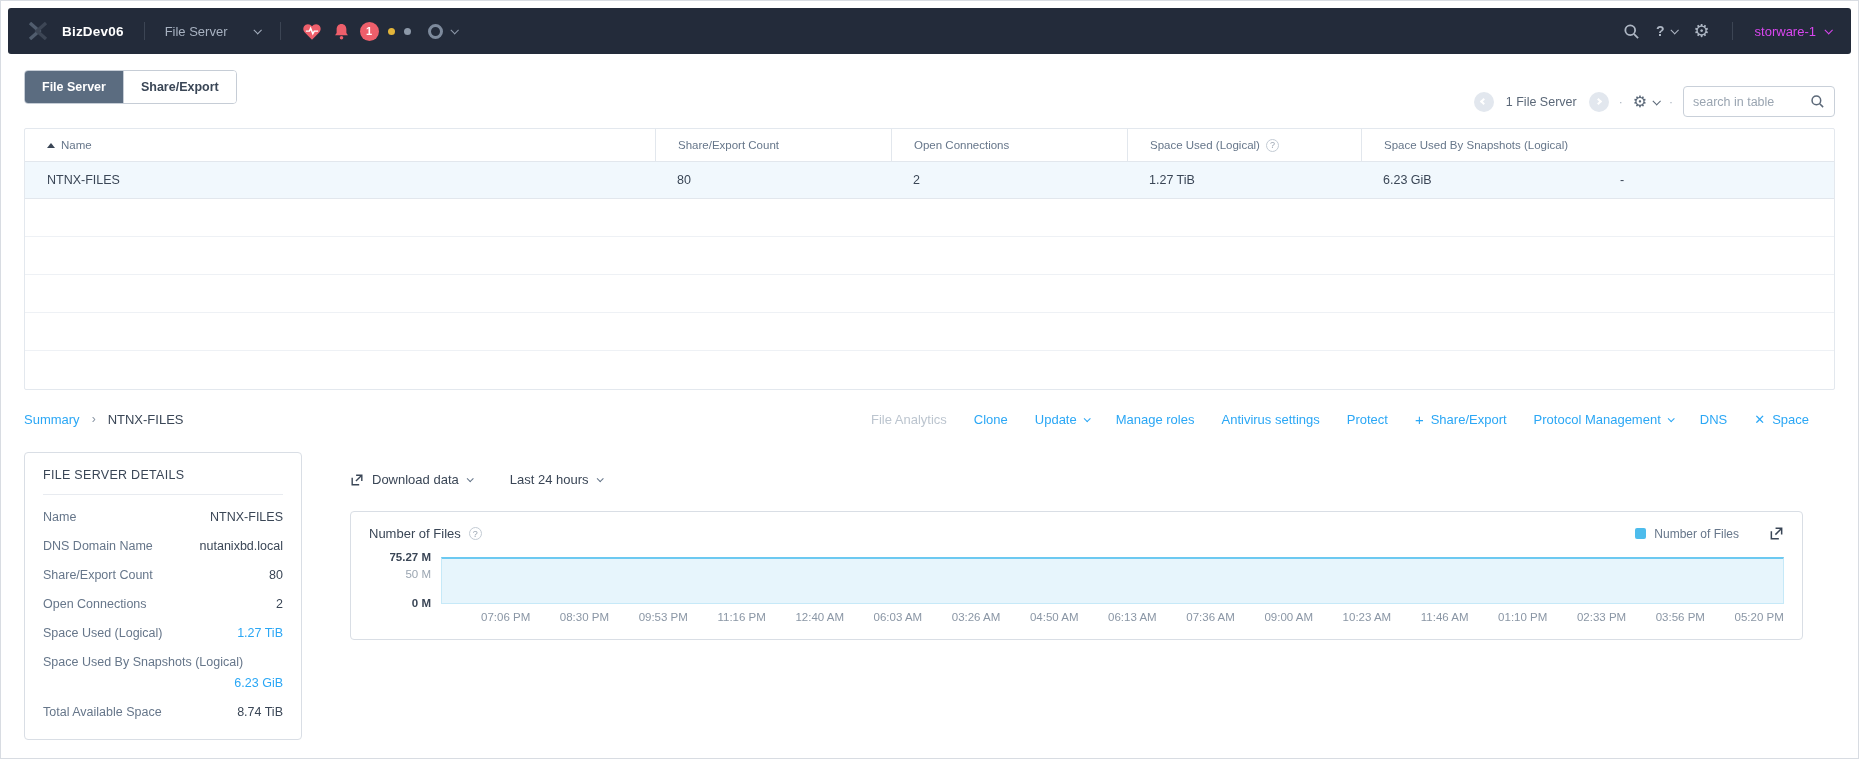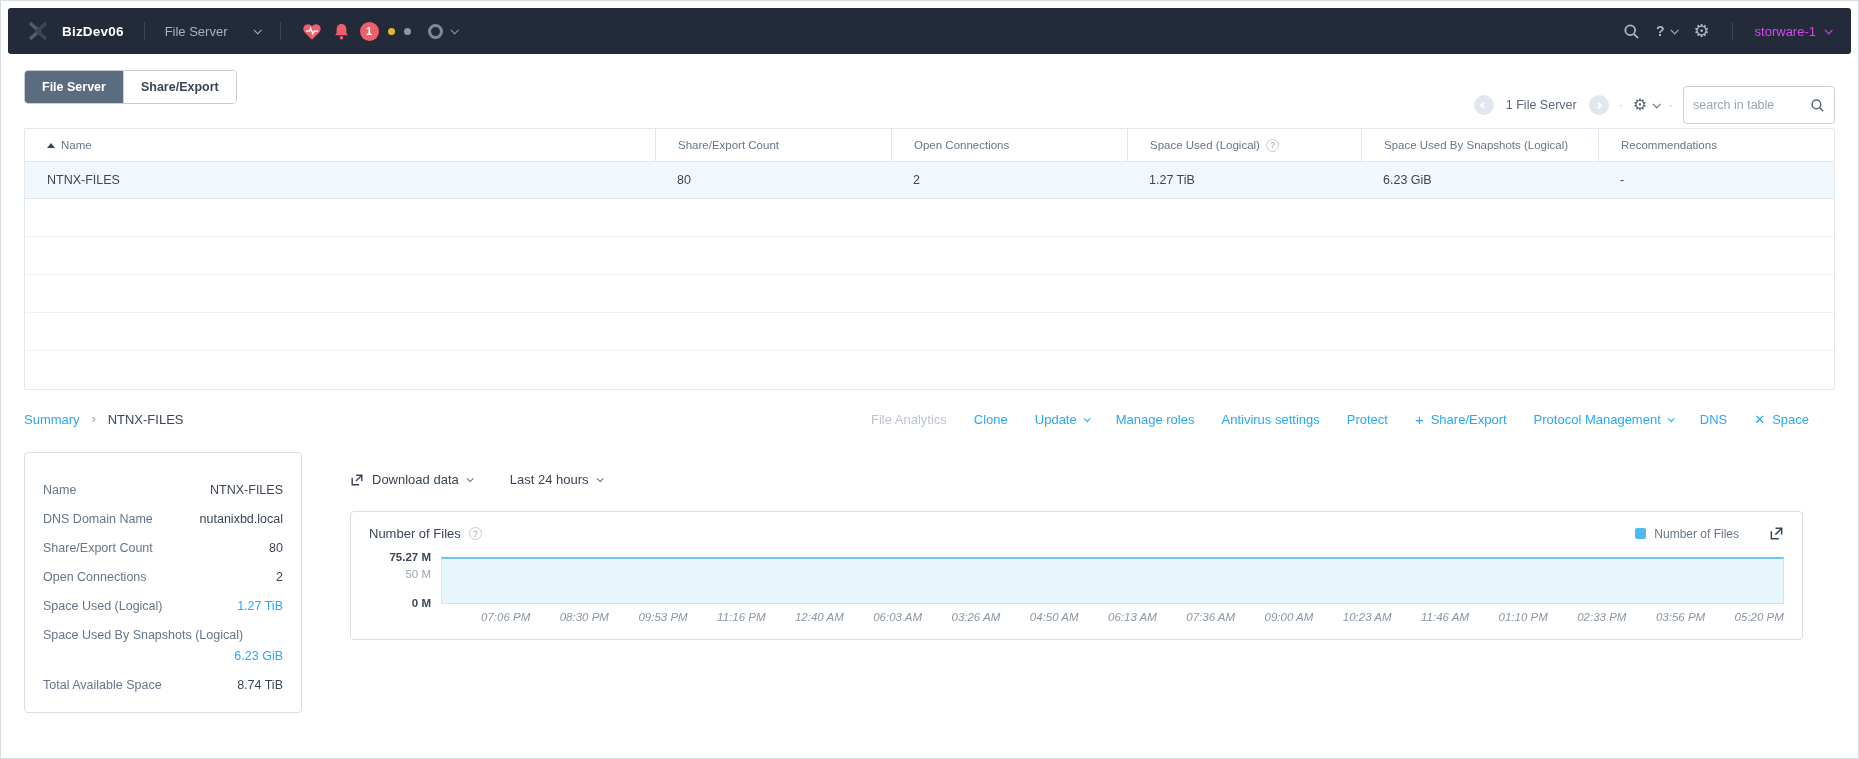--- a/index.html
+++ b/index.html
@@ -36,21 +36,21 @@
   .list-controls { position:absolute; right:0; top:16px; display:flex; align-items:center; gap:10px; }
   .pg-circle { width:20px; height:20px; border-radius:50%; background:#e2e7ee; display:flex; align-items:center; justify-content:center; color:#fff; }
   .pg-circle .chev { width:5px; height:5px; border-width:2px; }
   .chev-left { transform:rotate(135deg); }
   .chev-right { transform:rotate(-45deg); }
   .count-text { font-size:12.5px; color:#5b6878; margin:0 2px; }
   .tiny-dot { color:#aab3bf; font-size:12px; }
   .table-gear { color:#5b6878; display:flex; align-items:center; gap:6px; }
   .table-gear .gear { color:#5b6878; font-size:16px; }
   .table-gear .chev { color:#5b6878; }
-  .search-box { width:152px; height:38px; border:1px solid #c9d0d9; border-radius:4px; background:#fff; display:flex; align-items:center; padding:0 9px; gap:6px; }
+  .search-box { width:152px; height:31px; border:1px solid #c9d0d9; border-radius:4px; background:#fff; display:flex; align-items:center; padding:0 9px; gap:6px; }
   .search-box input { border:none; outline:none; flex:1; font-size:12.5px; color:#3a4656; font-family:inherit; min-width:0; }
   .search-box input::placeholder { color:#9aa5b1; }
 
   
   .fs-table { margin-top:24px; border:1px solid #e3e8ee; border-radius:2px; }
   .t-row { display:flex; }
   .t-cell { padding:0 16px 0 22px; display:flex; align-items:center; gap:6px; overflow:hidden; white-space:nowrap; }
   .c0{width:630px;} .c1{width:236px;} .c2{width:236px;} .c3{width:234px;} .c4{width:237px;} .c5{flex:1;}
   .t-head { height:33px; border-bottom:1px solid #e2e7ed; }
   .t-head .t-cell { font-size:11.5px; color:#66768a; }
@@ -102,21 +102,21 @@
   .legend-sq { width:11px; height:11px; border-radius:2px; background:#4dbcec; }
   .expand-btn { margin-left:22px; cursor:pointer; display:flex; }
   .chart-area { margin-top:16px; display:flex; }
   .y-axis { width:72px; flex:none; position:relative; height:47px; font-size:11.5px; text-align:right; }
   .y-tick { position:absolute; right:10px; white-space:nowrap;margin-left:12px; }
   .y-max { top:-6px; color:#3a4656; font-weight:bold; }
   .y-mid { top:11px; color:#9aa5b1; }
   .y-min { bottom:-5px; color:#3a4656; font-weight:bold; }
   .plot { flex:1; height:47px; background:#e7f5fc; border:1px solid #c6e9f8; border-top:2px solid #6cc9f1; }
   .x-axis { margin:7px 0 0 112px; display:flex; justify-content:space-between; font-size:11.5px; color:#8a96a5; }
-  .x-axis span { white-space:nowrap;font-style:italic; }
+  .x-axis span { white-space:nowrap; }
 
   svg { display:block; }
 </style>
 </head>
 <body>
 
 <div class="frame">
 
   <div class="navbar">
     <div class="nav-left">
@@ -217,23 +217,20 @@
           </div>
         <div class="t-cell c2">
             <span>Open Connections</span>
           </div>
         <div class="t-cell c3">
             <span>Space Used (Logical)</span>
             <span class="qmark">?</span>
           </div>
         <div class="t-cell c4">
             <span>Space Used By Snapshots (Logical)</span>
-          </div>
-        <div class="t-cell c5">
-            <span>Recommendations</span>
           </div>
       </div>
       <div class="t-row t-data">
         <div class="t-cell c0">NTNX-FILES</div>
         <div class="t-cell c1">80</div>
         <div class="t-cell c2">2</div>
         <div class="t-cell c3">1.27 TiB</div>
         <div class="t-cell c4">6.23 GiB</div>
         <div class="t-cell c5">-</div>
       </div>
@@ -270,20 +267,21 @@
         <span class="act">
             <span class="xmark">✕</span>
             <span>Space</span>
           </span>
       </div>
     </div>
 
     <div class="main">
 
       <div class="details-panel">
+        <div class="details-title">FILE SERVER DETAILS</div>
         <div class="d-row">
           <span class="d-label">Name</span>
           <span class="d-value">NTNX-FILES</span>
         </div>
         <div class="d-row">
           <span class="d-label">DNS Domain Name</span>
           <span class="d-value">nutanixbd.local</span>
         </div>
         <div class="d-row">
           <span class="d-label">Share/Export Count</span>

